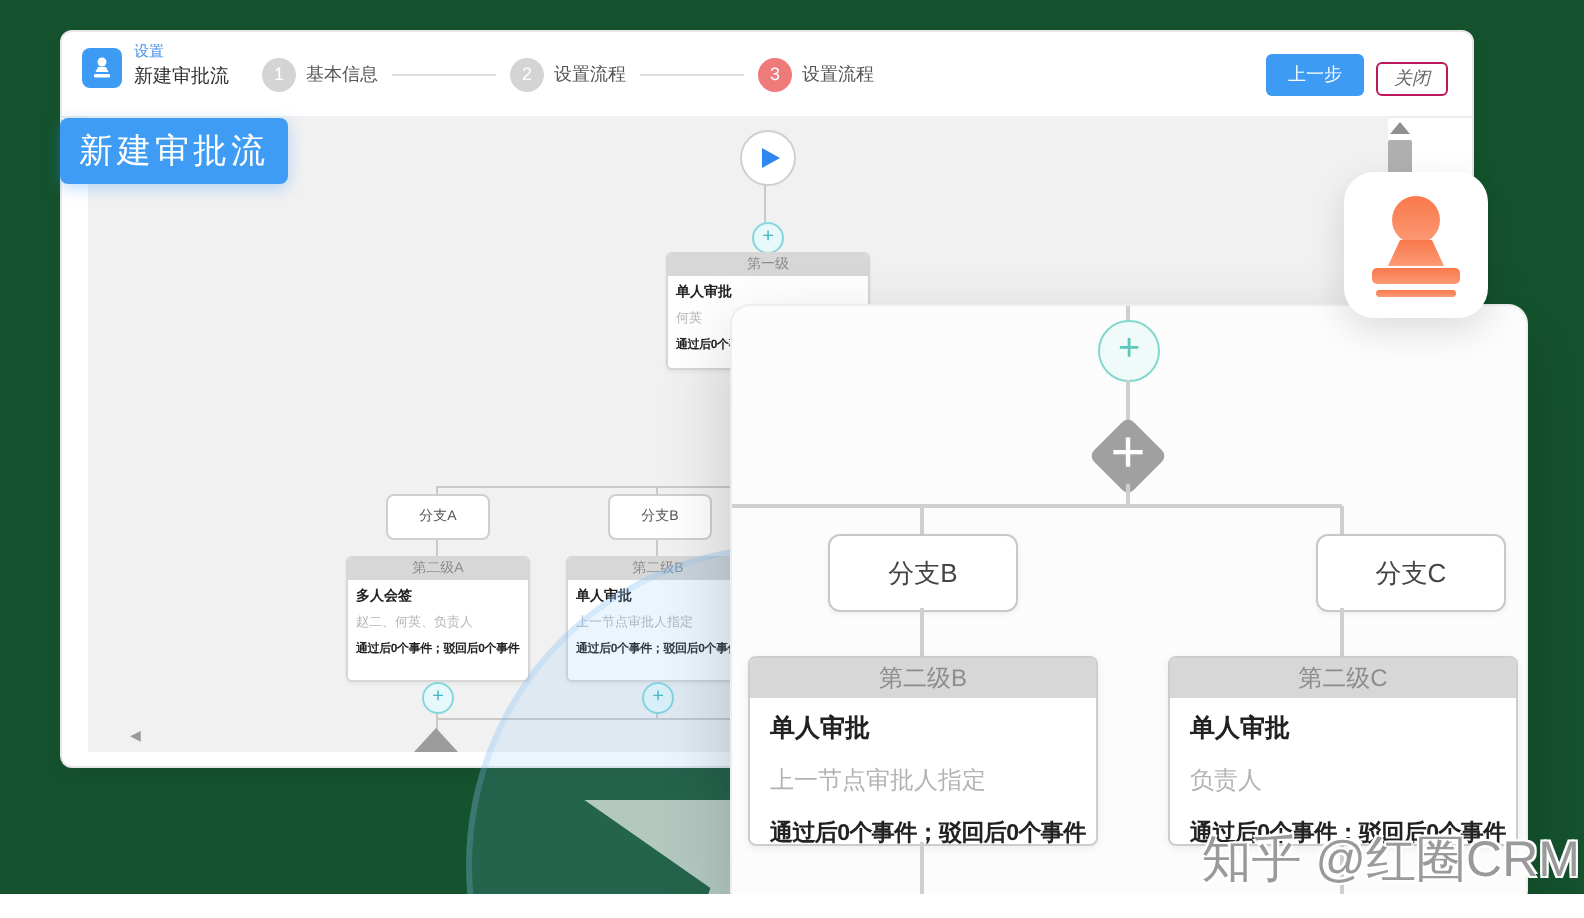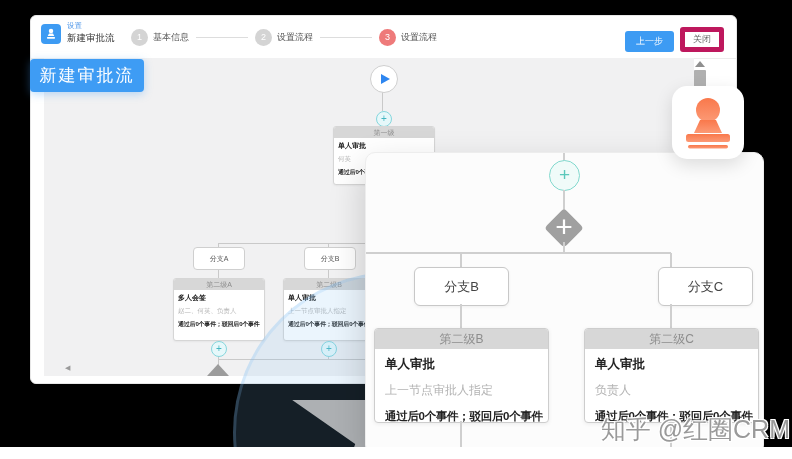--- a/index.html
+++ b/index.html
@@ -1,38 +1,38 @@
 <!DOCTYPE html>
 <html><head>
 <meta charset="utf-8">
 <style>
   html,body{margin:0;padding:0;background:#fff;}
-  .page{position:relative;width:792px;height:447px;background:#000000;overflow:hidden;
+  .page{position:relative;width:792px;height:447px;background:#14532d;overflow:hidden;
         font-family:"Liberation Sans","DejaVu Sans",sans-serif;}
 
   
   .window{position:absolute;left:30px;top:15px;width:705px;height:367px;background:#fff;
           border:1px solid #e7e7e7;border-radius:6px;box-shadow:0 3px 12px rgba(0,0,0,.08);z-index:1;}
   .topbar{position:absolute;left:0;top:0;right:0;height:42px;border-bottom:1px solid #ececec;}
   .app-icon{position:absolute;left:10px;top:8px;width:20px;height:20px;border-radius:4px;
             background:#3d9bf3;display:flex;align-items:center;justify-content:center;}
   .app-cat{position:absolute;left:36px;top:5px;font-size:7.5px;color:#4a94e8;}
   .app-title{position:absolute;left:36px;top:16px;font-size:9.5px;color:#333;}
   .steps{position:absolute;left:100px;top:0;height:42px;display:flex;align-items:center;}
   .step{display:flex;align-items:center;}
   .step-circle{width:17px;height:17px;border-radius:50%;background:#d4d4d4;color:#fff;
                font-size:9px;display:flex;align-items:center;justify-content:center;}
   .step-circle.active{background:#ee7a7a;}
   .step-label{font-size:9px;color:#555;margin-left:5px;}
   .step-connector{width:52px;height:1px;background:#ddd;margin:0 7px;}
   .actions{position:absolute;right:12px;top:11px;display:flex;gap:6px;align-items:flex-end;}
   .btn-prev{background:#3d9bf3;color:#fff;font-size:9px;border:none;border-radius:3px;
             padding:4px 11px;cursor:pointer;}
-  .btn-close{background:#fff;color:#666;font-size:9px;border:5px solid #be185d;border-radius:3px;
-             padding:1px 8px;cursor:pointer;}
+  .btn-close{background:#fff;color:#666;font-size:9px;border:1px solid #be185d;border-radius:3px;
+             padding:1px 8px;cursor:pointer;font-style:italic;}
 
   
   .canvas{position:absolute;left:13px;top:42px;width:650px;height:318px;background:#f1f1f2;}
   .bgline{position:absolute;background:#c9c9c9;}
   .start-node{position:absolute;left:326px;top:7px;width:26px;height:26px;border-radius:50%;
               background:#fff;border:1px solid #cfcfcf;display:flex;align-items:center;justify-content:center;}
   .play{width:0;height:0;border-left:9px solid #2e86f0;border-top:5.5px solid transparent;
         border-bottom:5.5px solid transparent;margin-left:2px;}
   .plus-sm{position:absolute;width:14px;height:14px;border-radius:50%;background:#e6f8fa;
            border:1px solid #86d7dd;}

